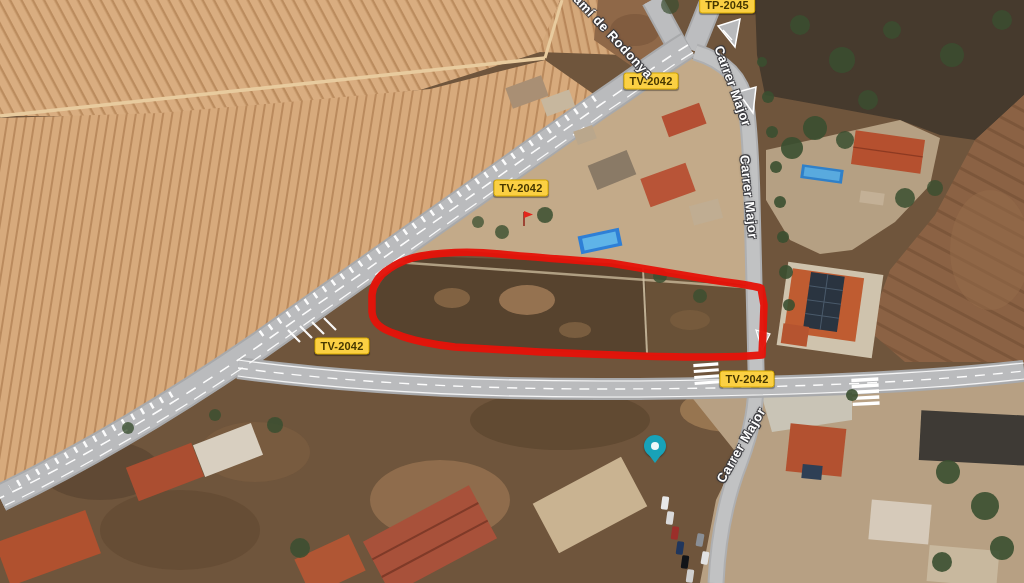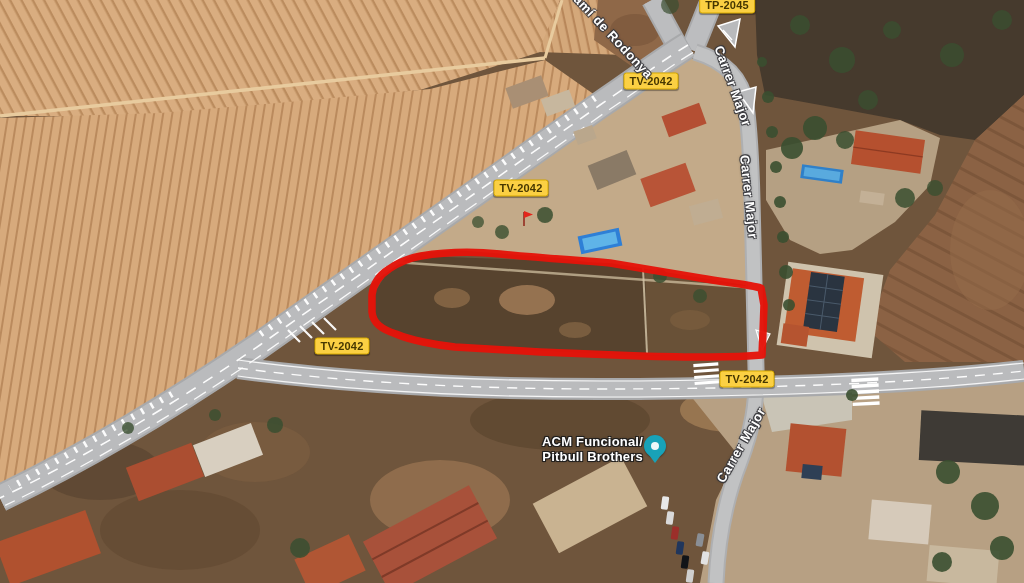--- a/index.html
+++ b/index.html
@@ -353,22 +353,18 @@
   <div class="route-badge" id="badge-tv2042-top">TV-2042</div>
   <div class="route-badge" id="badge-tv2042-mid">TV-2042</div>
   <div class="route-badge" id="badge-tv2042-junction">TV-2042</div>
   <div class="route-badge" id="badge-tv2042-east">TV-2042</div>
 
   <div class="road-label" id="lbl-cami">Camí de Rodonya</div>
   <div class="road-label" id="lbl-cm-upper">Carrer Major</div>
   <div class="road-label" id="lbl-cm-middle">Carrer Major</div>
   <div class="road-label" id="lbl-cm-lower">Carrer Major</div>
 
-  <div id="place-label">
-    <div>ACM Funcional/</div>
-    <div>Pitbull Brothers</div>
-  </div>
   <div id="place-marker">
     <div class="dot"></div>
     <div class="tail"></div>
   </div>
 
 </div>
 
 </body></html>

